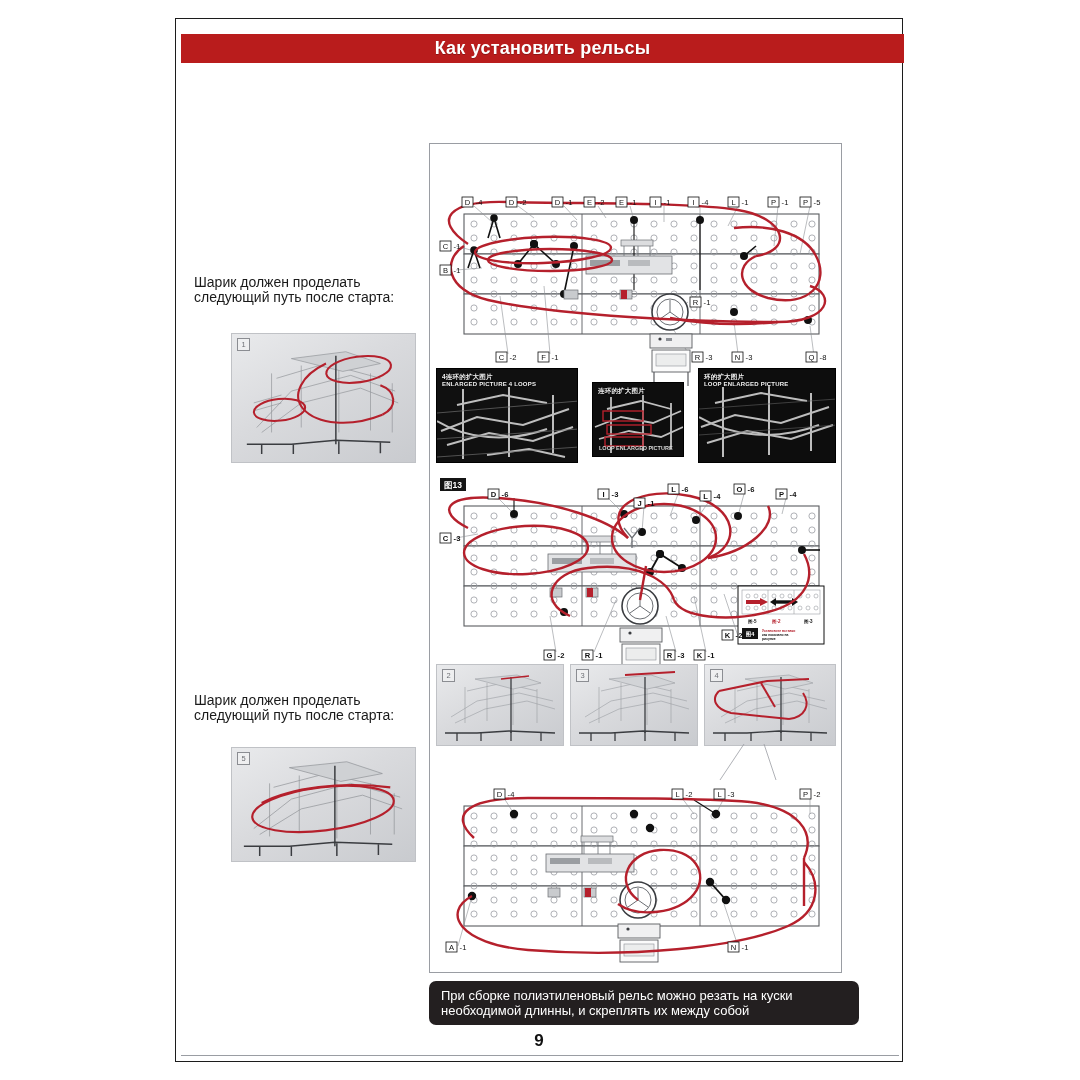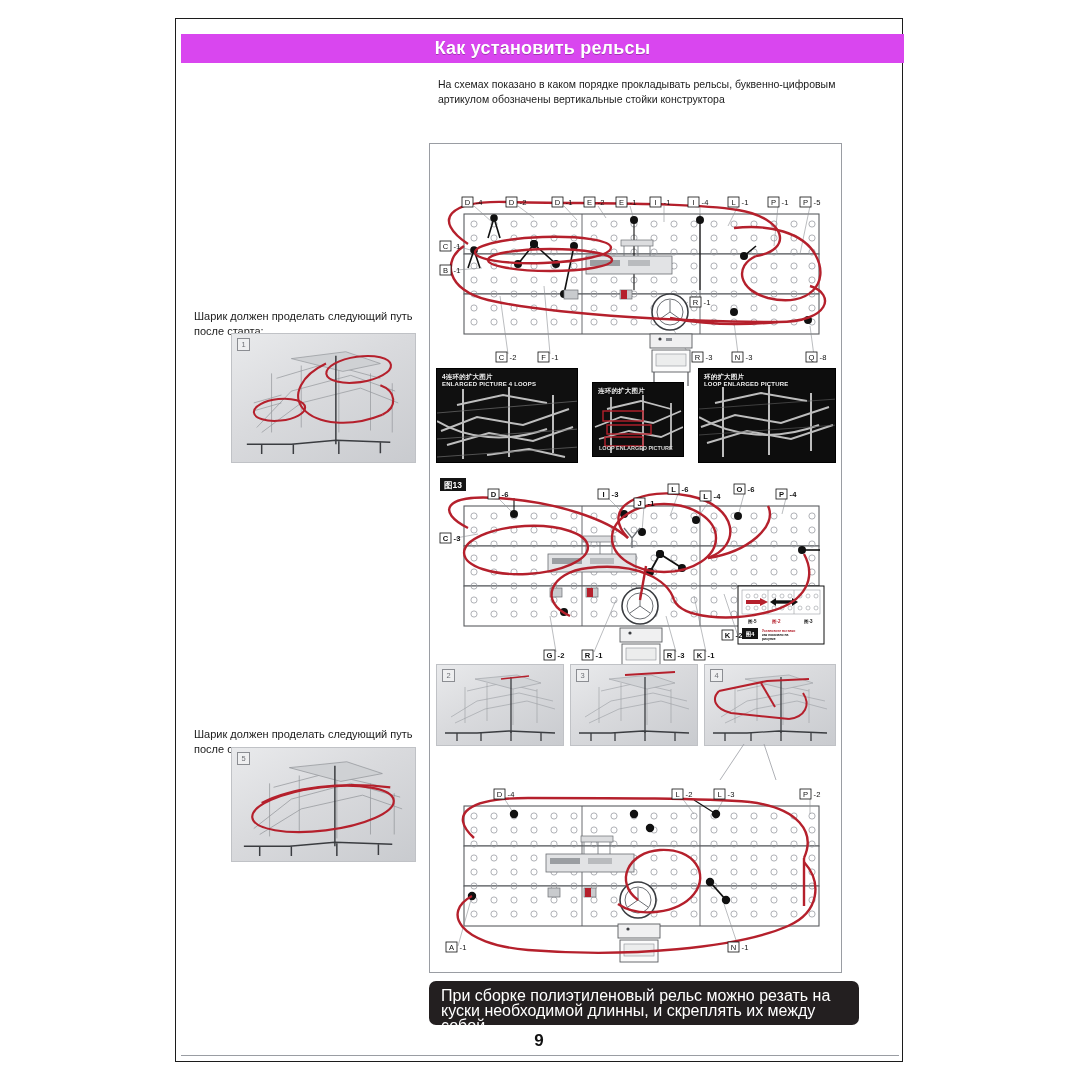--- a/index.html
+++ b/index.html
@@ -15,46 +15,45 @@
     left:175px; top:18px;
     width:728px; height:1044px;
     border:1.5px solid #1c1c1c;
     box-sizing:border-box;
     background:#fff;
   }
   .header-bar{
     position:absolute;
     left:5px; top:15px;
     width:723px; height:29px;
-    background:#d946ef;
+    background:#b91c1c;
     display:flex; align-items:center; justify-content:center;
   }
   .header-bar .title{
     color:#ffffff;
     font-size:18px;
     font-weight:bold;
     letter-spacing:.2px;
     text-shadow:0 1px 0 rgba(0,0,0,.25);
   }
   .intro{
     position:absolute;
     left:262px; top:58px;
     width:420px;
     font-size:10.5px;
     line-height:15px;
     color:#1a1a1a;
   }
   
   .side-note{
     position:absolute;
-    font-size:11px;
+    font-size:14px;
     line-height:14.5px;
     color:#1a1a1a;
     width:232px;
-    margin-top:34px;
   }
   .side-note.n1{ left:18px; top:256px; }
   .side-note.n2{ left:18px; top:674px; }
 
   .photo{
     position:absolute;
     background:linear-gradient(150deg,#e9eaec 0%,#d9dadd 45%,#c9cbcf 100%);
     border:1px solid #c0c2c6;
     box-sizing:border-box;
     overflow:hidden;
@@ -112,21 +111,21 @@
   }
 
   
   .footer-note{
     position:absolute;
     left:253px; top:962px;
     width:430px; height:44px;
     background:#231f20;
     border-radius:7px;
     color:#fff;
-    font-size:16px;
+    font-size:13px;
     line-height:15px;
     padding:7px 12px;
     box-sizing:border-box;
   }
   .page-num{
     position:absolute;
     left:0; right:0; top:1012px;
     text-align:center;
     font-size:17px;
     font-weight:bold;
@@ -141,21 +140,20 @@
 </style>
 </head>
 <body>
 
 <div class="page">
 
   <div class="header-bar">
     <div class="title">Как установить рельсы</div>
   </div>
 
-  <div class="intro">На схемах  показано в каком порядке прокладывать рельсы, буквенно-цифровым артикулом обозначены вертикальные стойки конструктора</div>
 
   <div class="side-note n1">Шарик должен проделать следующий путь после старта:</div>
 
   <div class="photo ph-left1 run">
     <svg viewBox="0 0 185 130" preserveAspectRatio="none">
       <g stroke="#8f9296" stroke-width=".7" fill="none" opacity=".95">
         <path d="M25 95 L60 58 L120 42 L165 58"></path>
         <path d="M30 100 L70 70 L130 55 L168 70"></path>
         <path d="M45 45 L95 30 L150 45"></path>
         <path d="M40 40 L40 100 M70 32 L70 95 M108 28 L108 100 M140 40 L140 98 M162 50 L162 100"></path>

